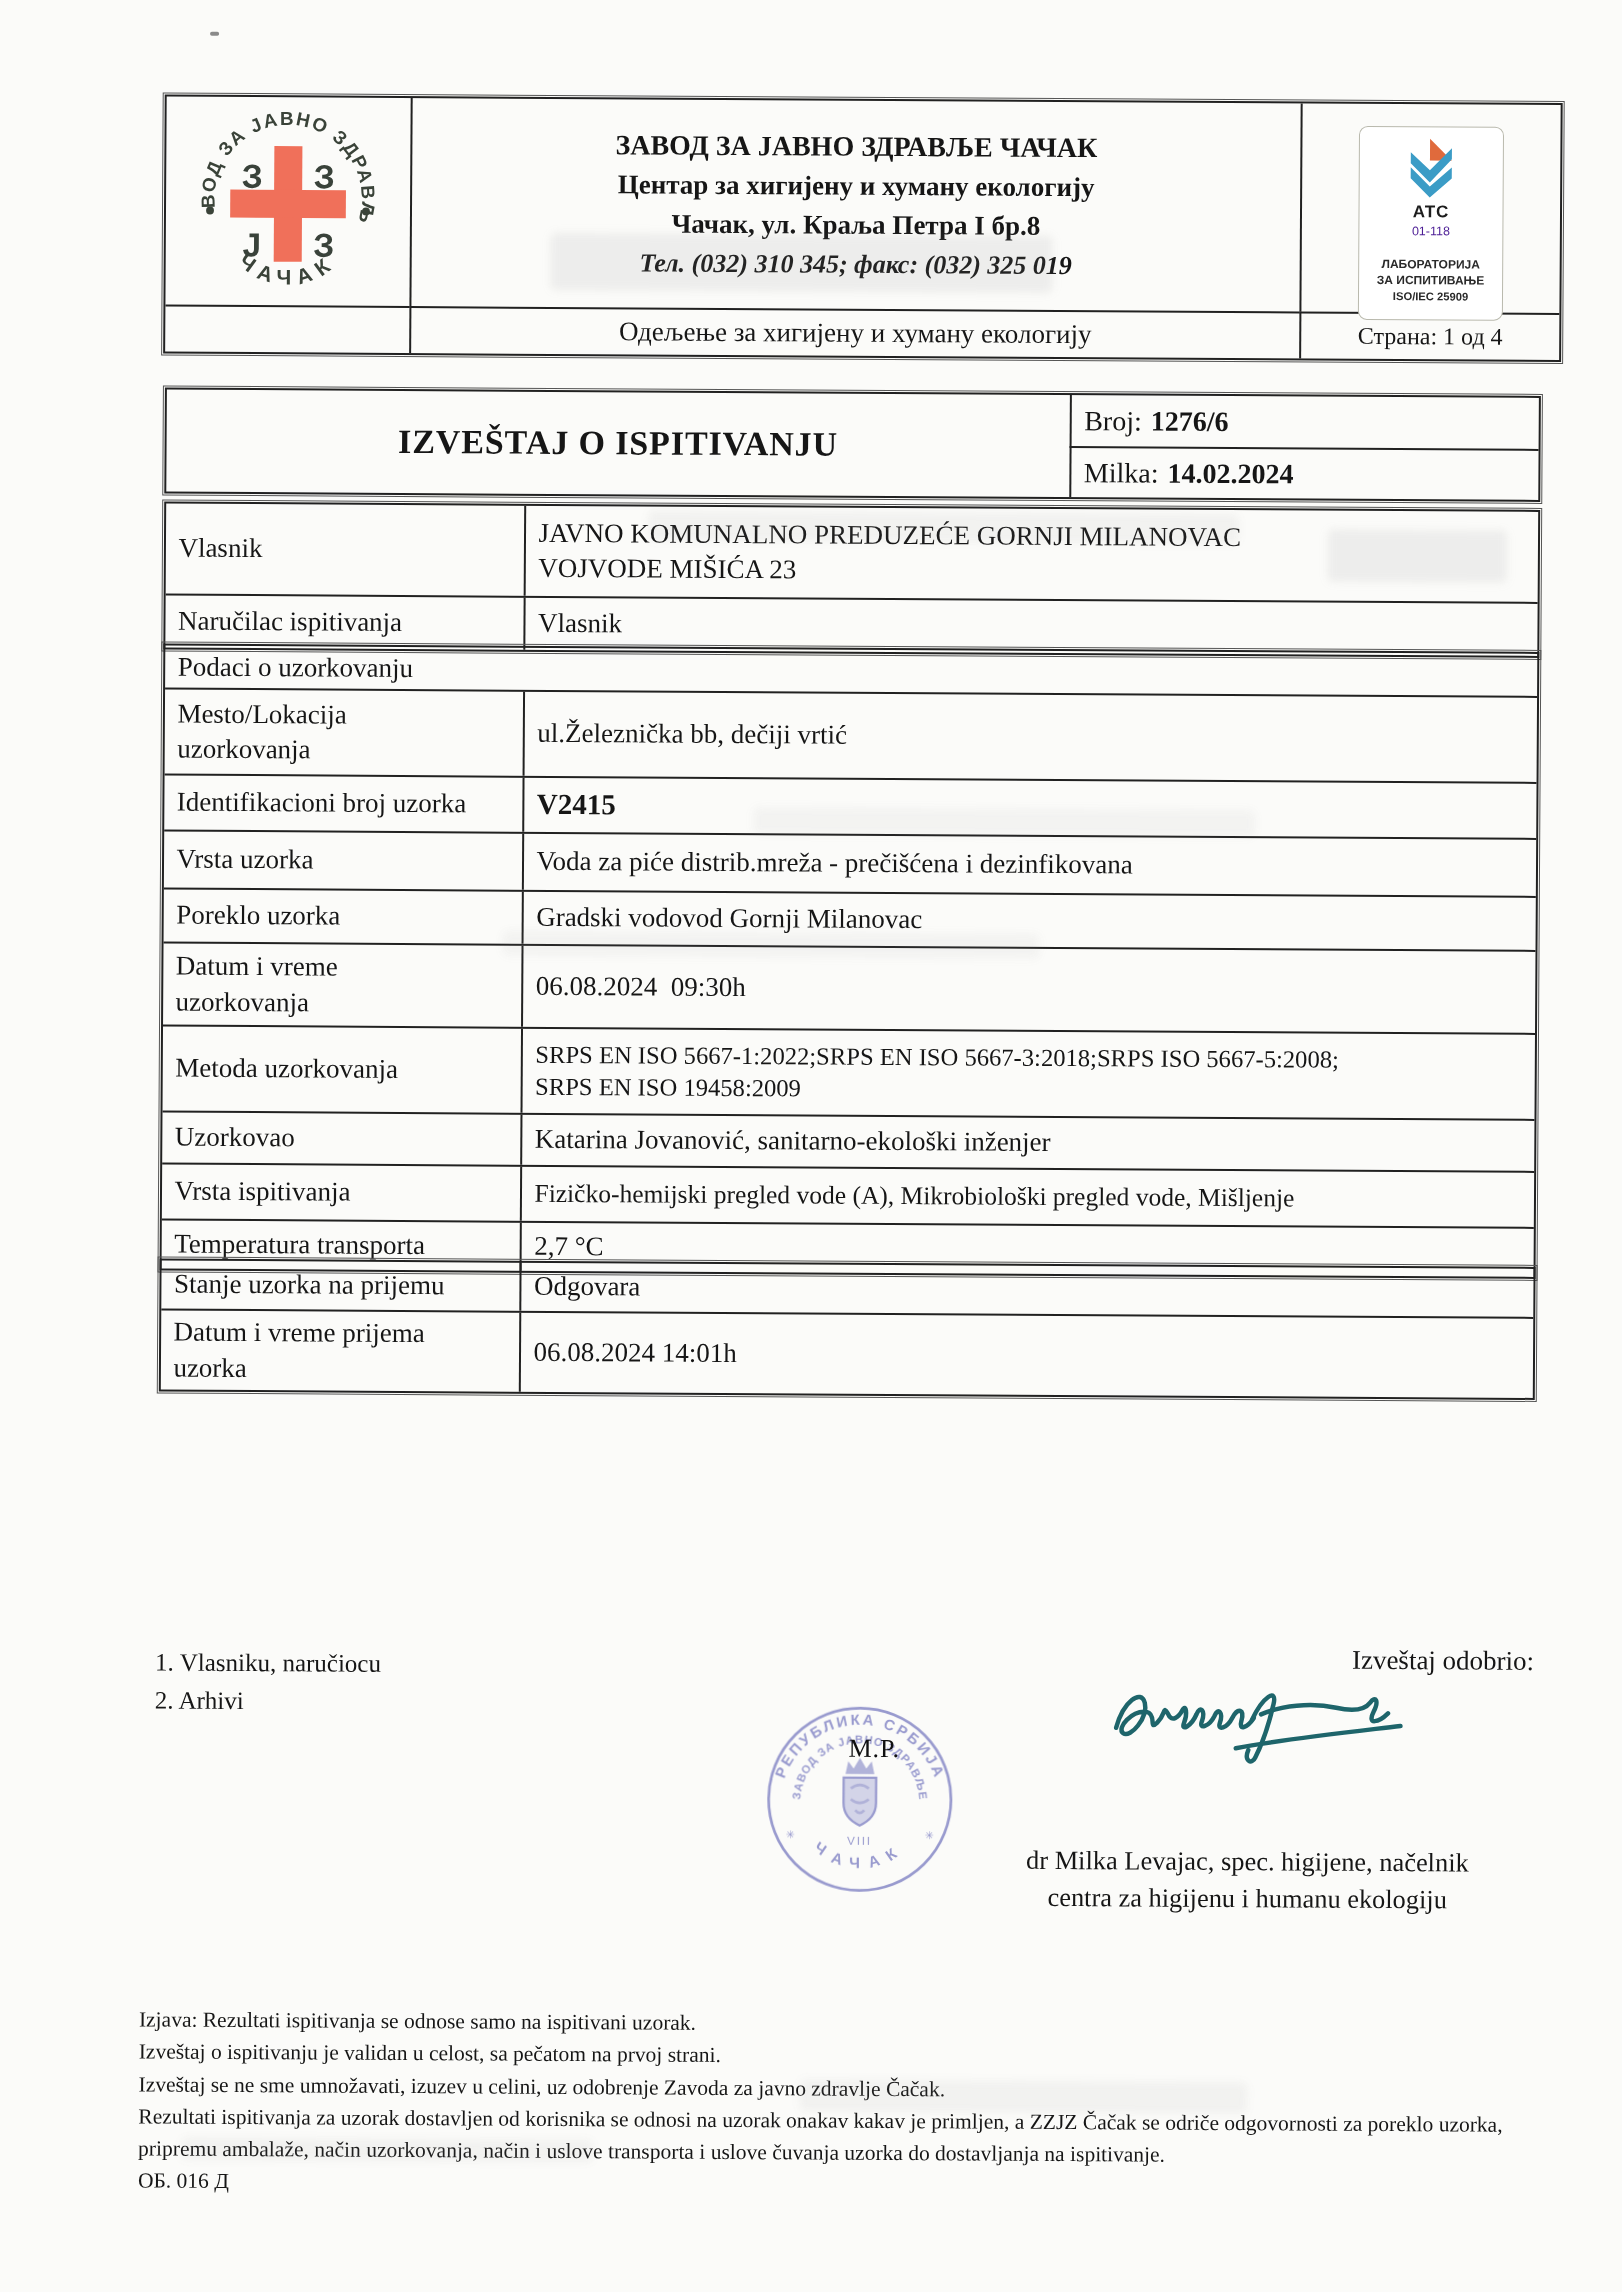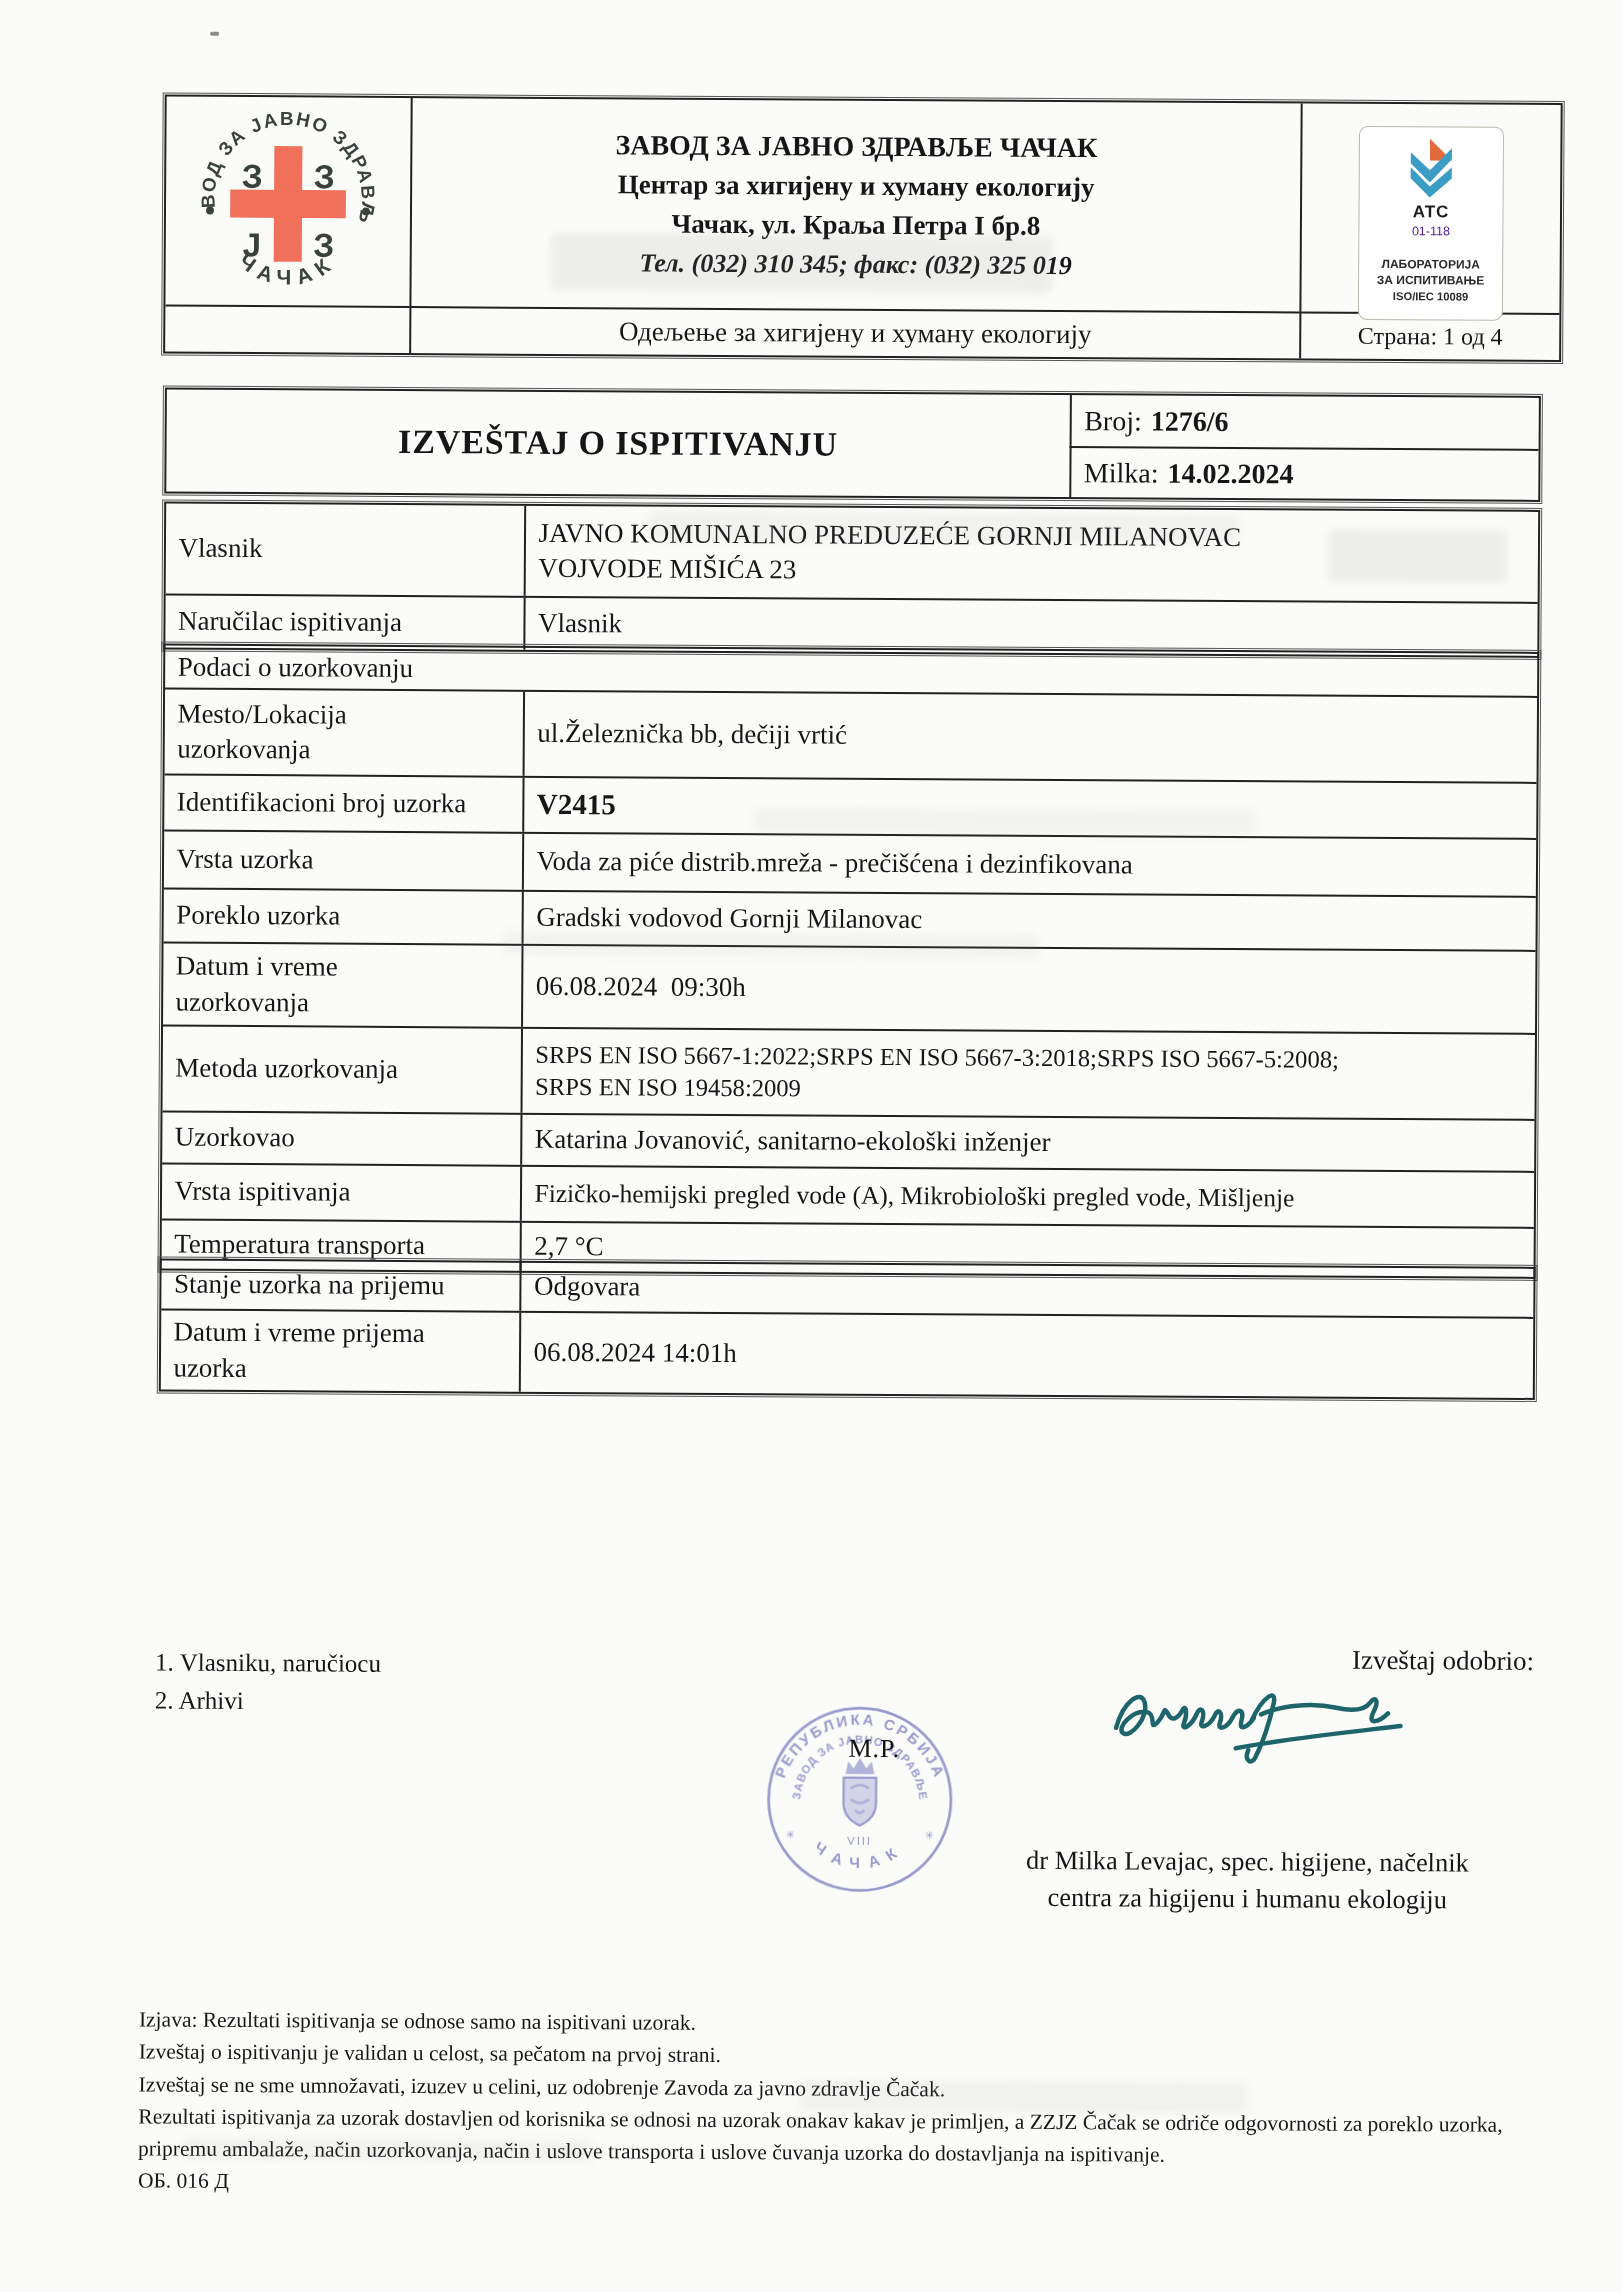--- a/index.html
+++ b/index.html
@@ -126,21 +126,21 @@
           <polygon points="38,2 70,34 38,34" fill="#e06a3c"></polygon>
           <path d="M10,22 L10,38 L38,66 L70,32 L70,16 L38,48 Z" fill="#3b9cc6"></path>
           <path d="M10,44 L10,60 L38,88 L70,60 L70,44 L38,72 Z" fill="#3b9cc6"></path>
         </svg>
         <div class="atc-acr">ATC</div>
         <div class="atc-num">01-118</div>
         <div class="atc-cap">
           <div>ЛАБОРАТОРИЈА</div>
           <div>ЗА ИСПИТИВАЊЕ</div>
         </div>
-        <div class="atc-iso">ISO/IEC 10089</div>
+        <div class="atc-iso">ISO/IEC 25909</div>
       </div>
     </div>
 
     <div class="hdr-cell first"></div>
     <div class="hdr-cell">
       <div class="dept">Одељење за хигијену и хуману екологију</div>
     </div>
     <div class="hdr-cell">
       <div class="pagenum">Страна: 1 од 4</div>
     </div>

